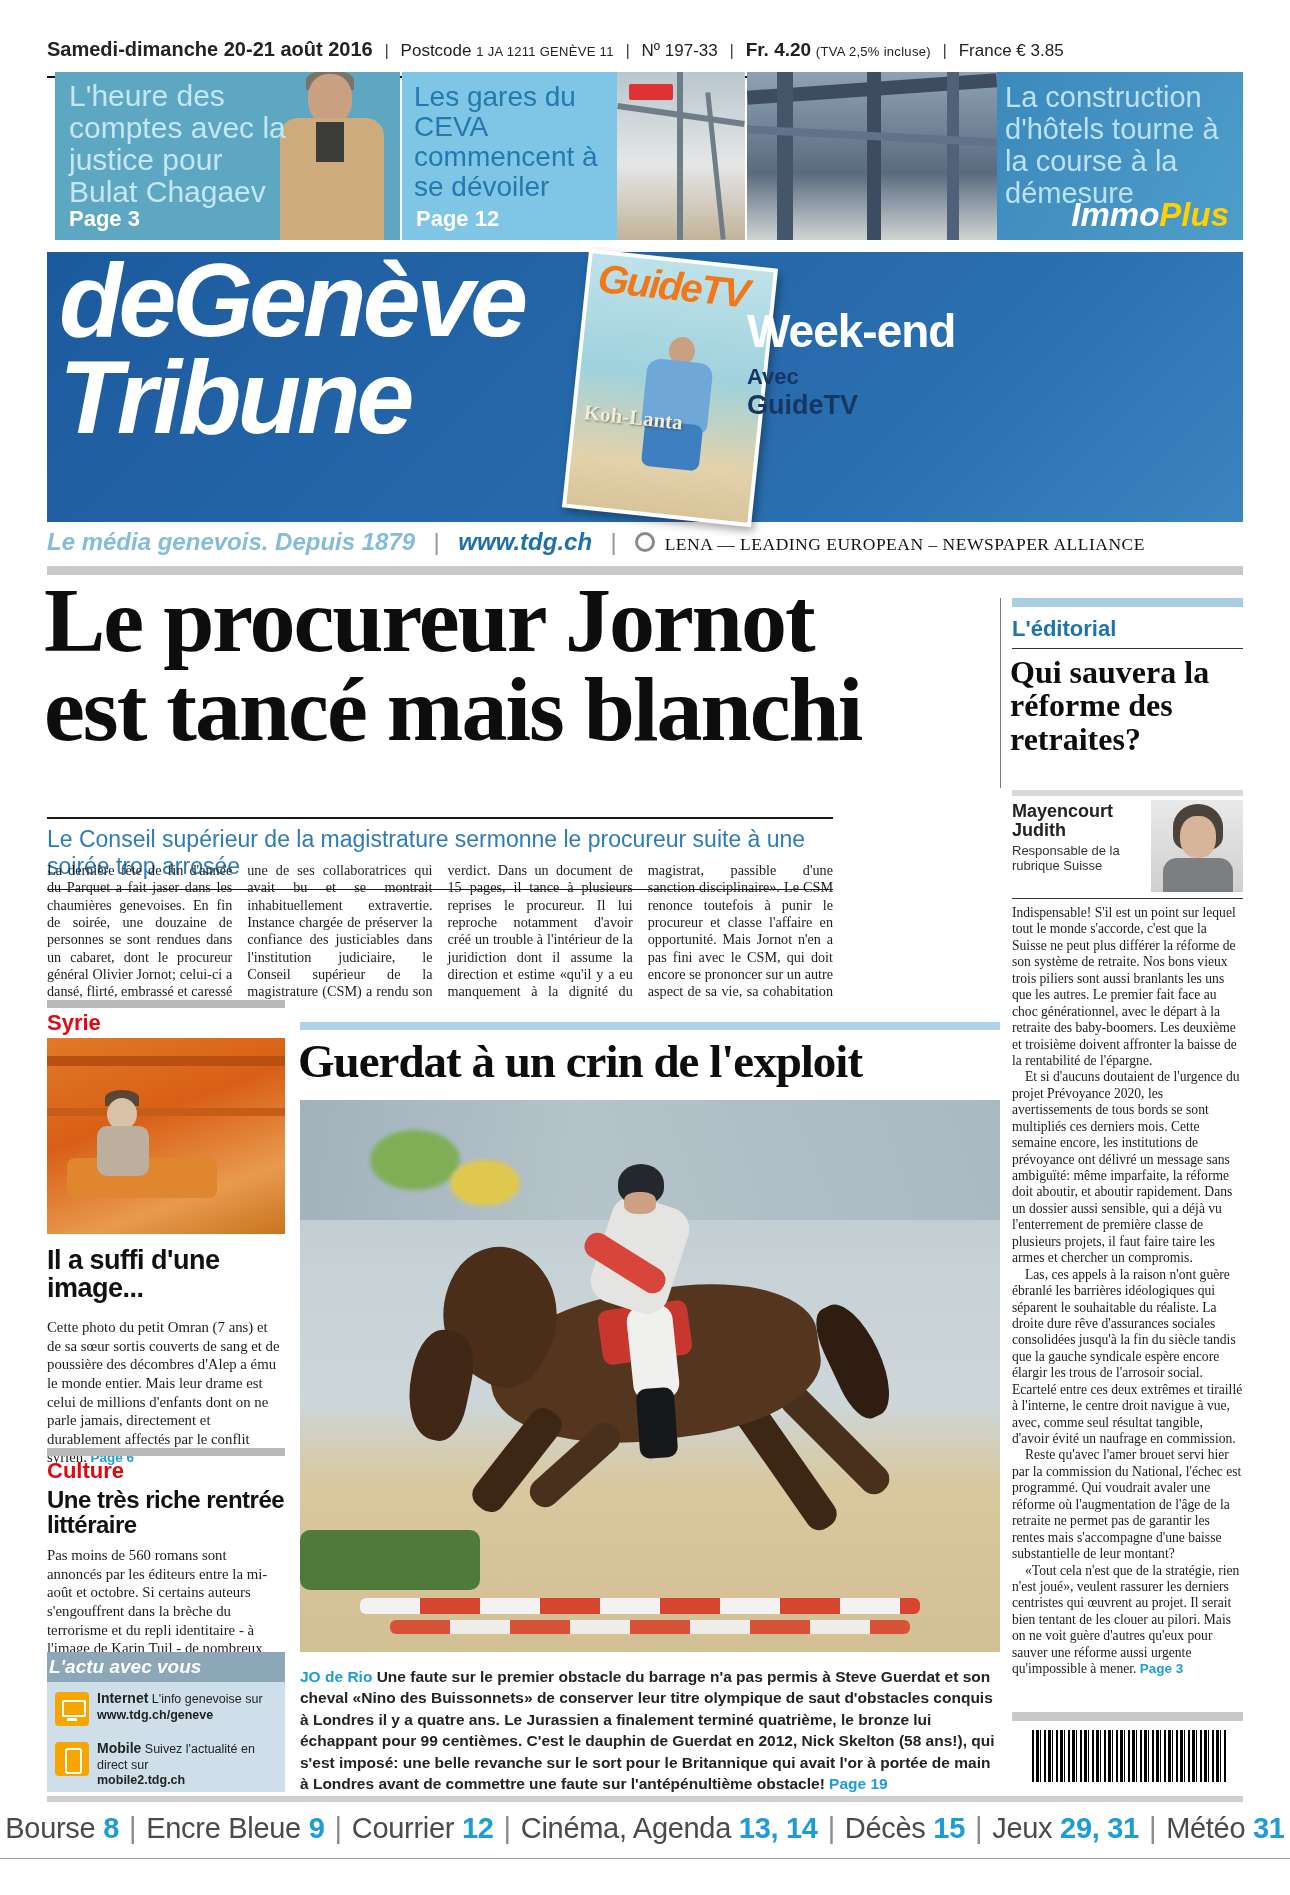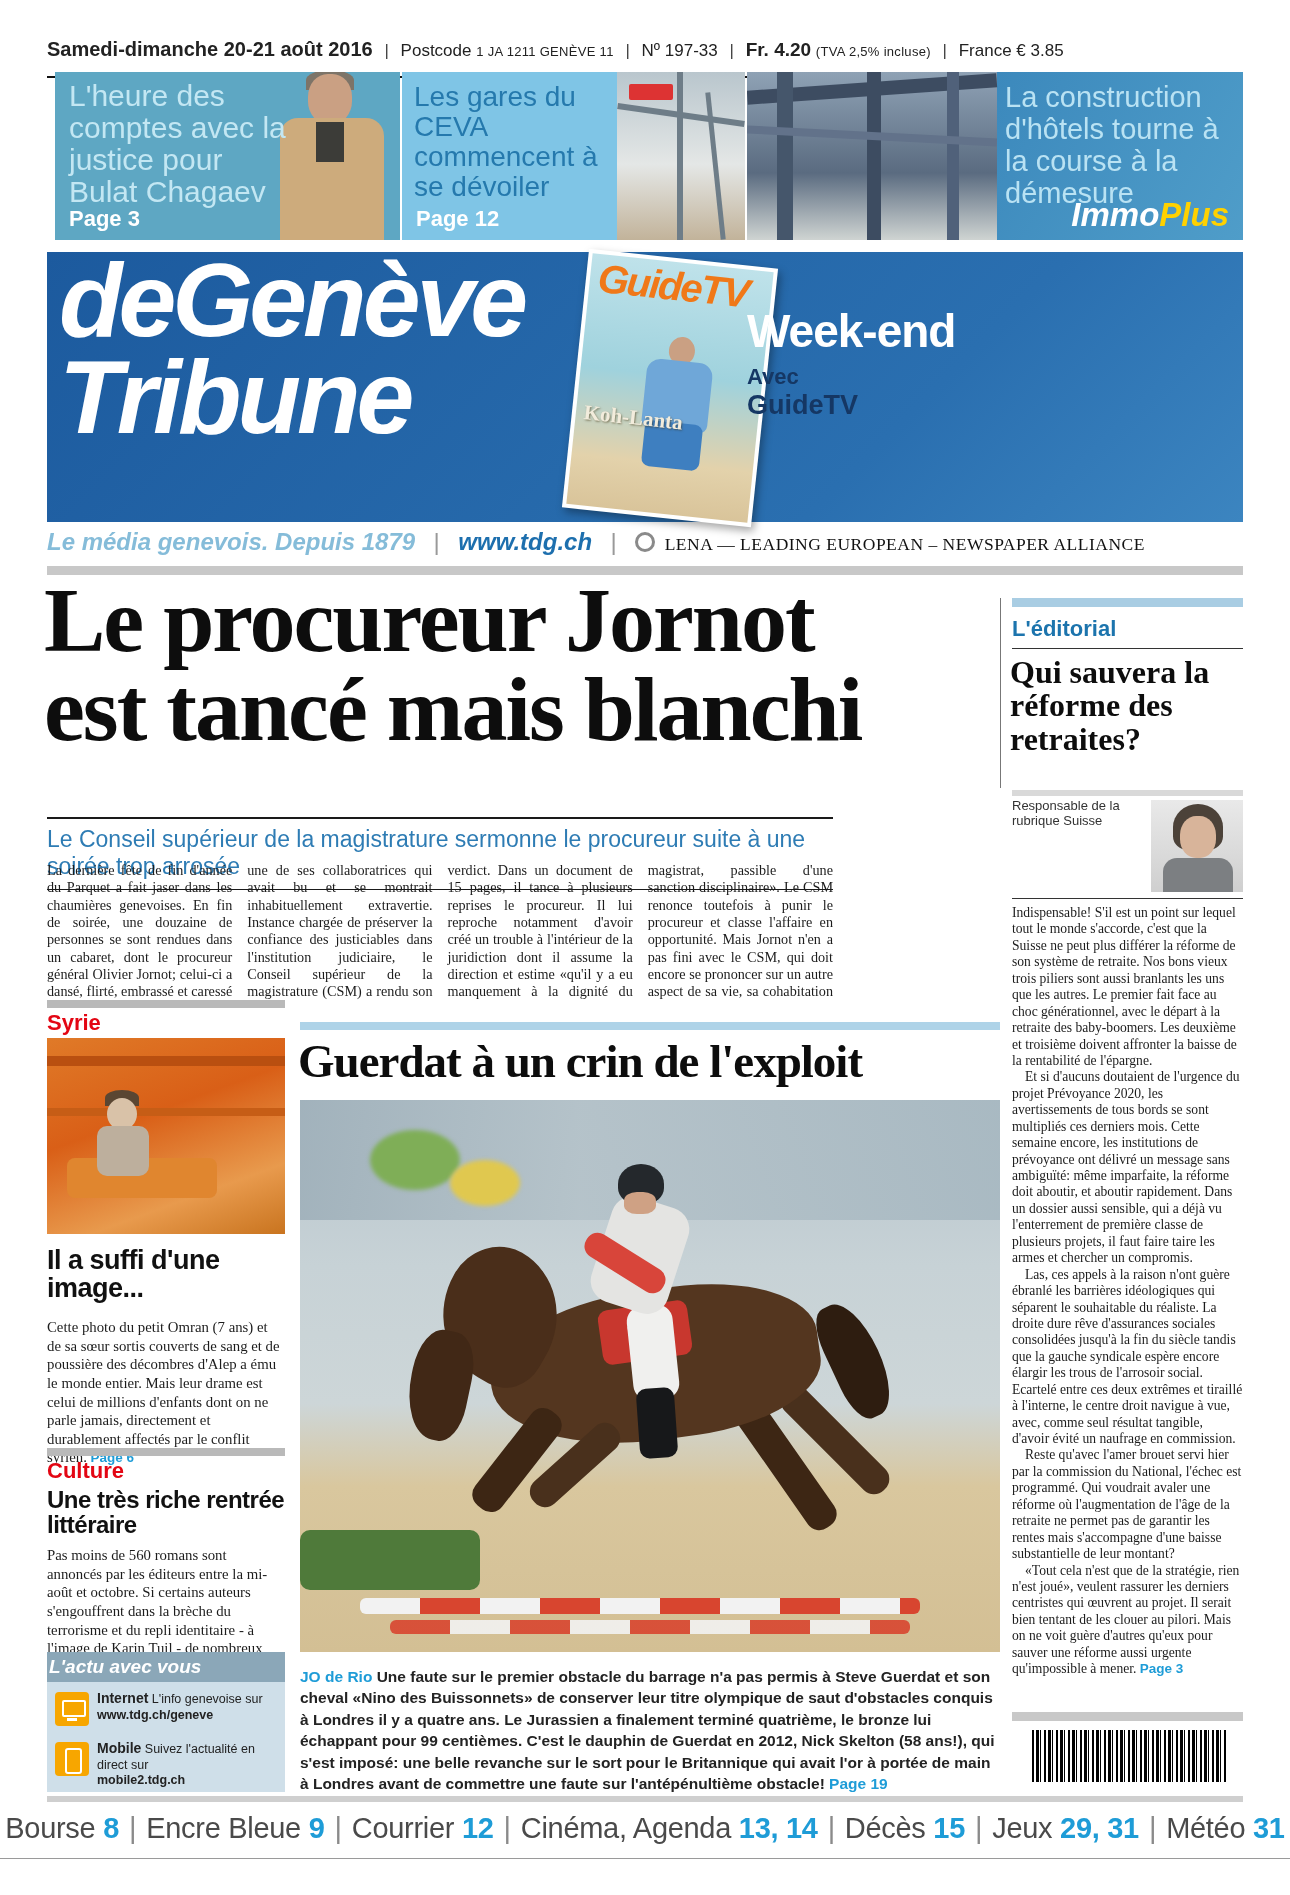--- a/index.html
+++ b/index.html
@@ -251,20 +251,24 @@
   <div class="abs edi-bluebar"></div>
   <div class="abs edi-kick">L'éditorial</div>
   <div class="abs edi-kickrule"></div>
   <div class="abs edi-title">Qui sauvera la réforme des retraites?</div>
   <div class="abs auth">
     <div class="auth-photo">
       <div class="hair"></div>
         <div class="face"></div>
         <div class="shirt"></div>
     </div>
+    <div class="auth-name">
+      <div>Mayencourt</div>
+      <div>Judith</div>
+    </div>
     <div class="auth-role" style="width:130px;">Responsable de la rubrique Suisse</div>
   </div>
   <div class="abs edi-body">
     <p>Indispensable! S'il est un point sur lequel tout le monde s'accorde, c'est que la Suisse ne peut plus différer la réforme de son système de retraite. Nos bons vieux trois piliers sont aussi branlants les uns que les autres. Le premier fait face au choc générationnel, avec le départ à la retraite des baby-boomers. Les deuxième et troisième doivent affronter la baisse de la rentabilité de l'épargne.</p>
     <p>Et si d'aucuns doutaient de l'urgence du projet Prévoyance 2020, les avertissements de tous bords se sont multipliés ces derniers mois. Cette semaine encore, les institutions de prévoyance ont délivré un message sans ambiguïté: même imparfaite, la réforme doit aboutir, et aboutir rapidement. Dans un dossier aussi sensible, qui a déjà vu l'enterrement de première classe de plusieurs projets, il faut faire taire les armes et chercher un compromis.</p>
     <p>Las, ces appels à la raison n'ont guère ébranlé les barrières idéologiques qui séparent le souhaitable du réaliste. La droite dure rêve d'assurances sociales consolidées jusqu'à la fin du siècle tandis que la gauche syndicale espère encore élargir les trous de l'arrosoir social. Ecartelé entre ces deux extrêmes et tiraillé à l'interne, le centre droit navigue à vue, avec, comme seul résultat tangible, d'avoir évité un naufrage en commission.</p>
     <p>Reste qu'avec l'amer brouet servi hier par la commission du National, l'échec est programmé. Qui voudrait avaler une réforme où l'augmentation de l'âge de la retraite ne permet pas de garantir les rentes mais s'accompagne d'une baisse substantielle de leur montant?</p>
     <p><span>«Tout cela n'est que de la stratégie, rien n'est joué», veulent rassurer les derniers centristes qui œuvrent au projet. Il serait bien tentant de les clouer au pilori. Mais on ne voit guère d'autres qu'eux pour sauver une réforme aussi urgente qu'impossible à mener.</span> <span class="plink">Page 3</span></p>
   </div>
   <div class="abs edi-graybar"></div>

